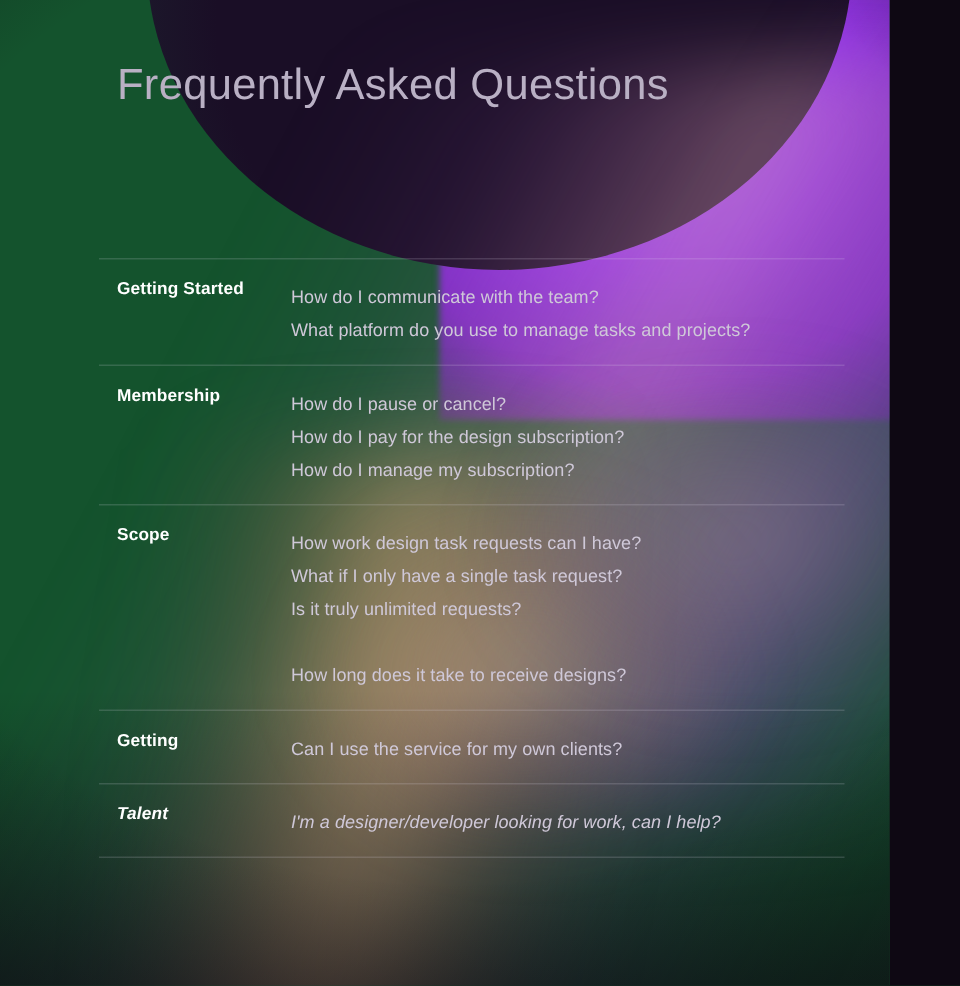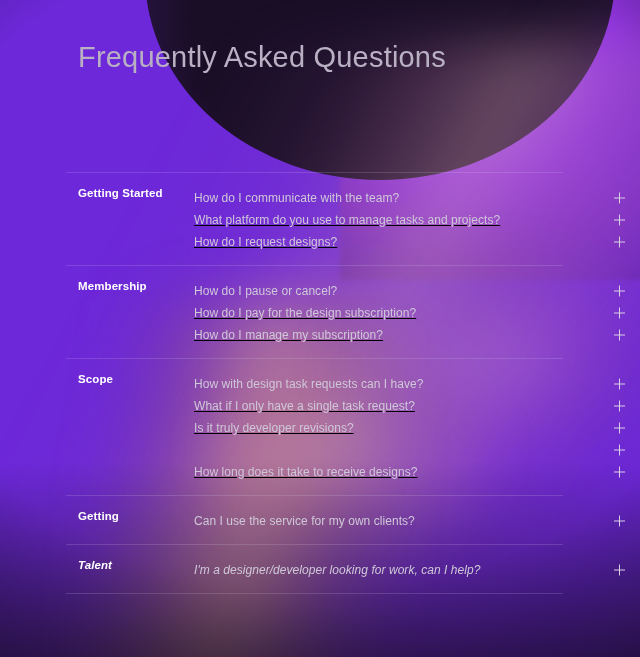--- a/index.html
+++ b/index.html
@@ -4,22 +4,22 @@
 <style>
   * { margin:0; padding:0; box-sizing:border-box; }
   html, body {
     width:640px; height:657px;
     background:#0E0813;
     font-family:"Liberation Sans", sans-serif;
     overflow:hidden;
   }
   #page {
     position:relative;
-    width:640px; height:657px;
-    background:#6d28d9;
+    width:593px; height:657px;
+    background:#14532d;
     overflow:hidden;
   }
 
   
   .bg-layer { position:absolute; pointer-events:none; }
 
   
   .glow-purple-core {
     right:-120px; top:-180px;
     width:420px; height:460px;
@@ -140,21 +140,21 @@
 
   .q-col { margin-left:128px; }
 
   .q-row {
     position:relative;
     height:22px;
     display:flex;
     align-items:flex-start;
     cursor:pointer;
   }
-  .q-row + .q-row { margin-top:0px;text-decoration:underline; }
+  .q-row + .q-row { margin-top:0px; }
 
   .q-text {
     font-size:12px;
     color:#CFC8D8;
     letter-spacing:0.05px;
     line-height:22px;
     white-space:nowrap;
   }
 
   .plus-icon {
@@ -195,24 +195,20 @@
         <div class="cat-label">Getting Started</div>
         <div class="q-col">
           <div class="q-row">
             <span class="q-text">How do I communicate with the team?</span>
             <span class="plus-icon"></span>
           </div>
           <div class="q-row">
             <span class="q-text">What platform do you use to manage tasks and projects?</span>
             <span class="plus-icon"></span>
           </div>
-          <div class="q-row">
-            <span class="q-text">How do I request designs?</span>
-            <span class="plus-icon"></span>
-          </div>
         </div>
       </div>
 
       <div class="faq-section">
         <div class="cat-label">Membership</div>
         <div class="q-col">
           <div class="q-row">
             <span class="q-text">How do I pause or cancel?</span>
             <span class="plus-icon"></span>
           </div>
@@ -224,29 +220,29 @@
             <span class="q-text">How do I manage my subscription?</span>
             <span class="plus-icon"></span>
           </div>
         </div>
       </div>
 
       <div class="faq-section">
         <div class="cat-label">Scope</div>
         <div class="q-col">
           <div class="q-row">
-            <span class="q-text">How with design task requests can I have?</span>
+            <span class="q-text">How work design task requests can I have?</span>
             <span class="plus-icon"></span>
           </div>
           <div class="q-row">
             <span class="q-text">What if I only have a single task request?</span>
             <span class="plus-icon"></span>
           </div>
           <div class="q-row">
-            <span class="q-text">Is it truly developer revisions?</span>
+            <span class="q-text">Is it truly unlimited requests?</span>
             <span class="plus-icon"></span>
           </div>
           <div class="q-row">
             <span class="plus-icon"></span>
           </div>
           <div class="q-row">
             <span class="q-text">How long does it take to receive designs?</span>
             <span class="plus-icon"></span>
           </div>
         </div>

